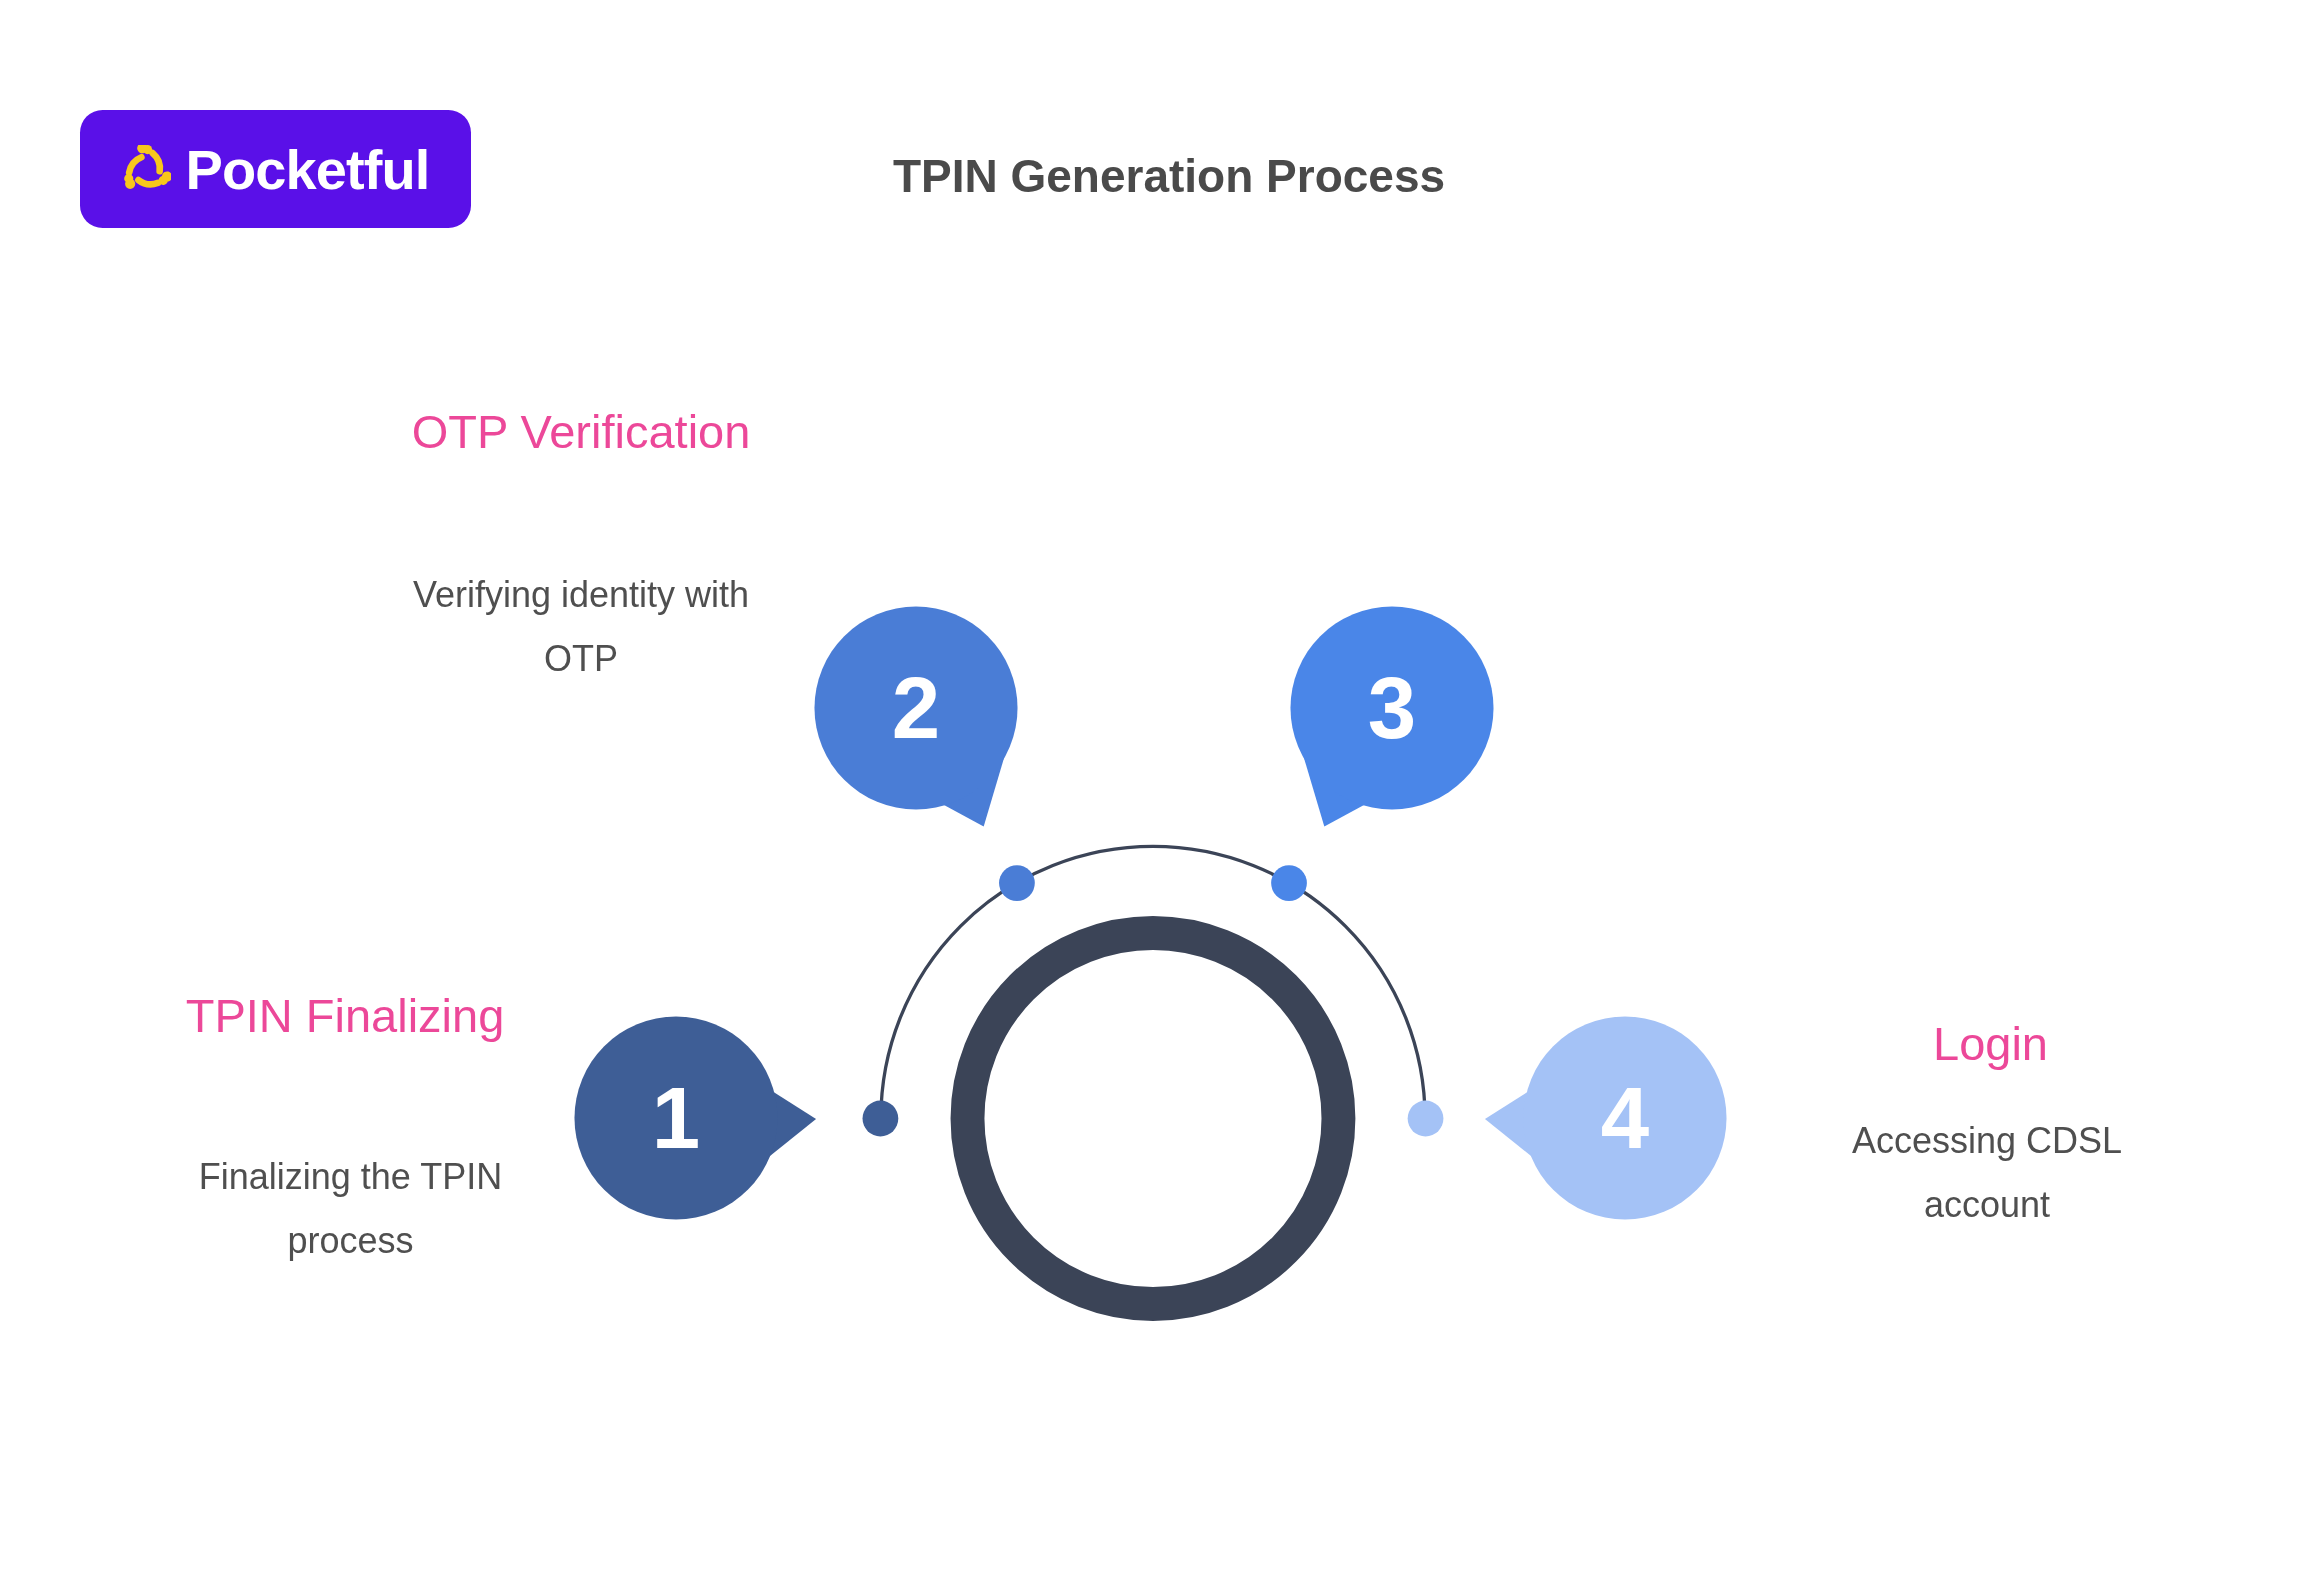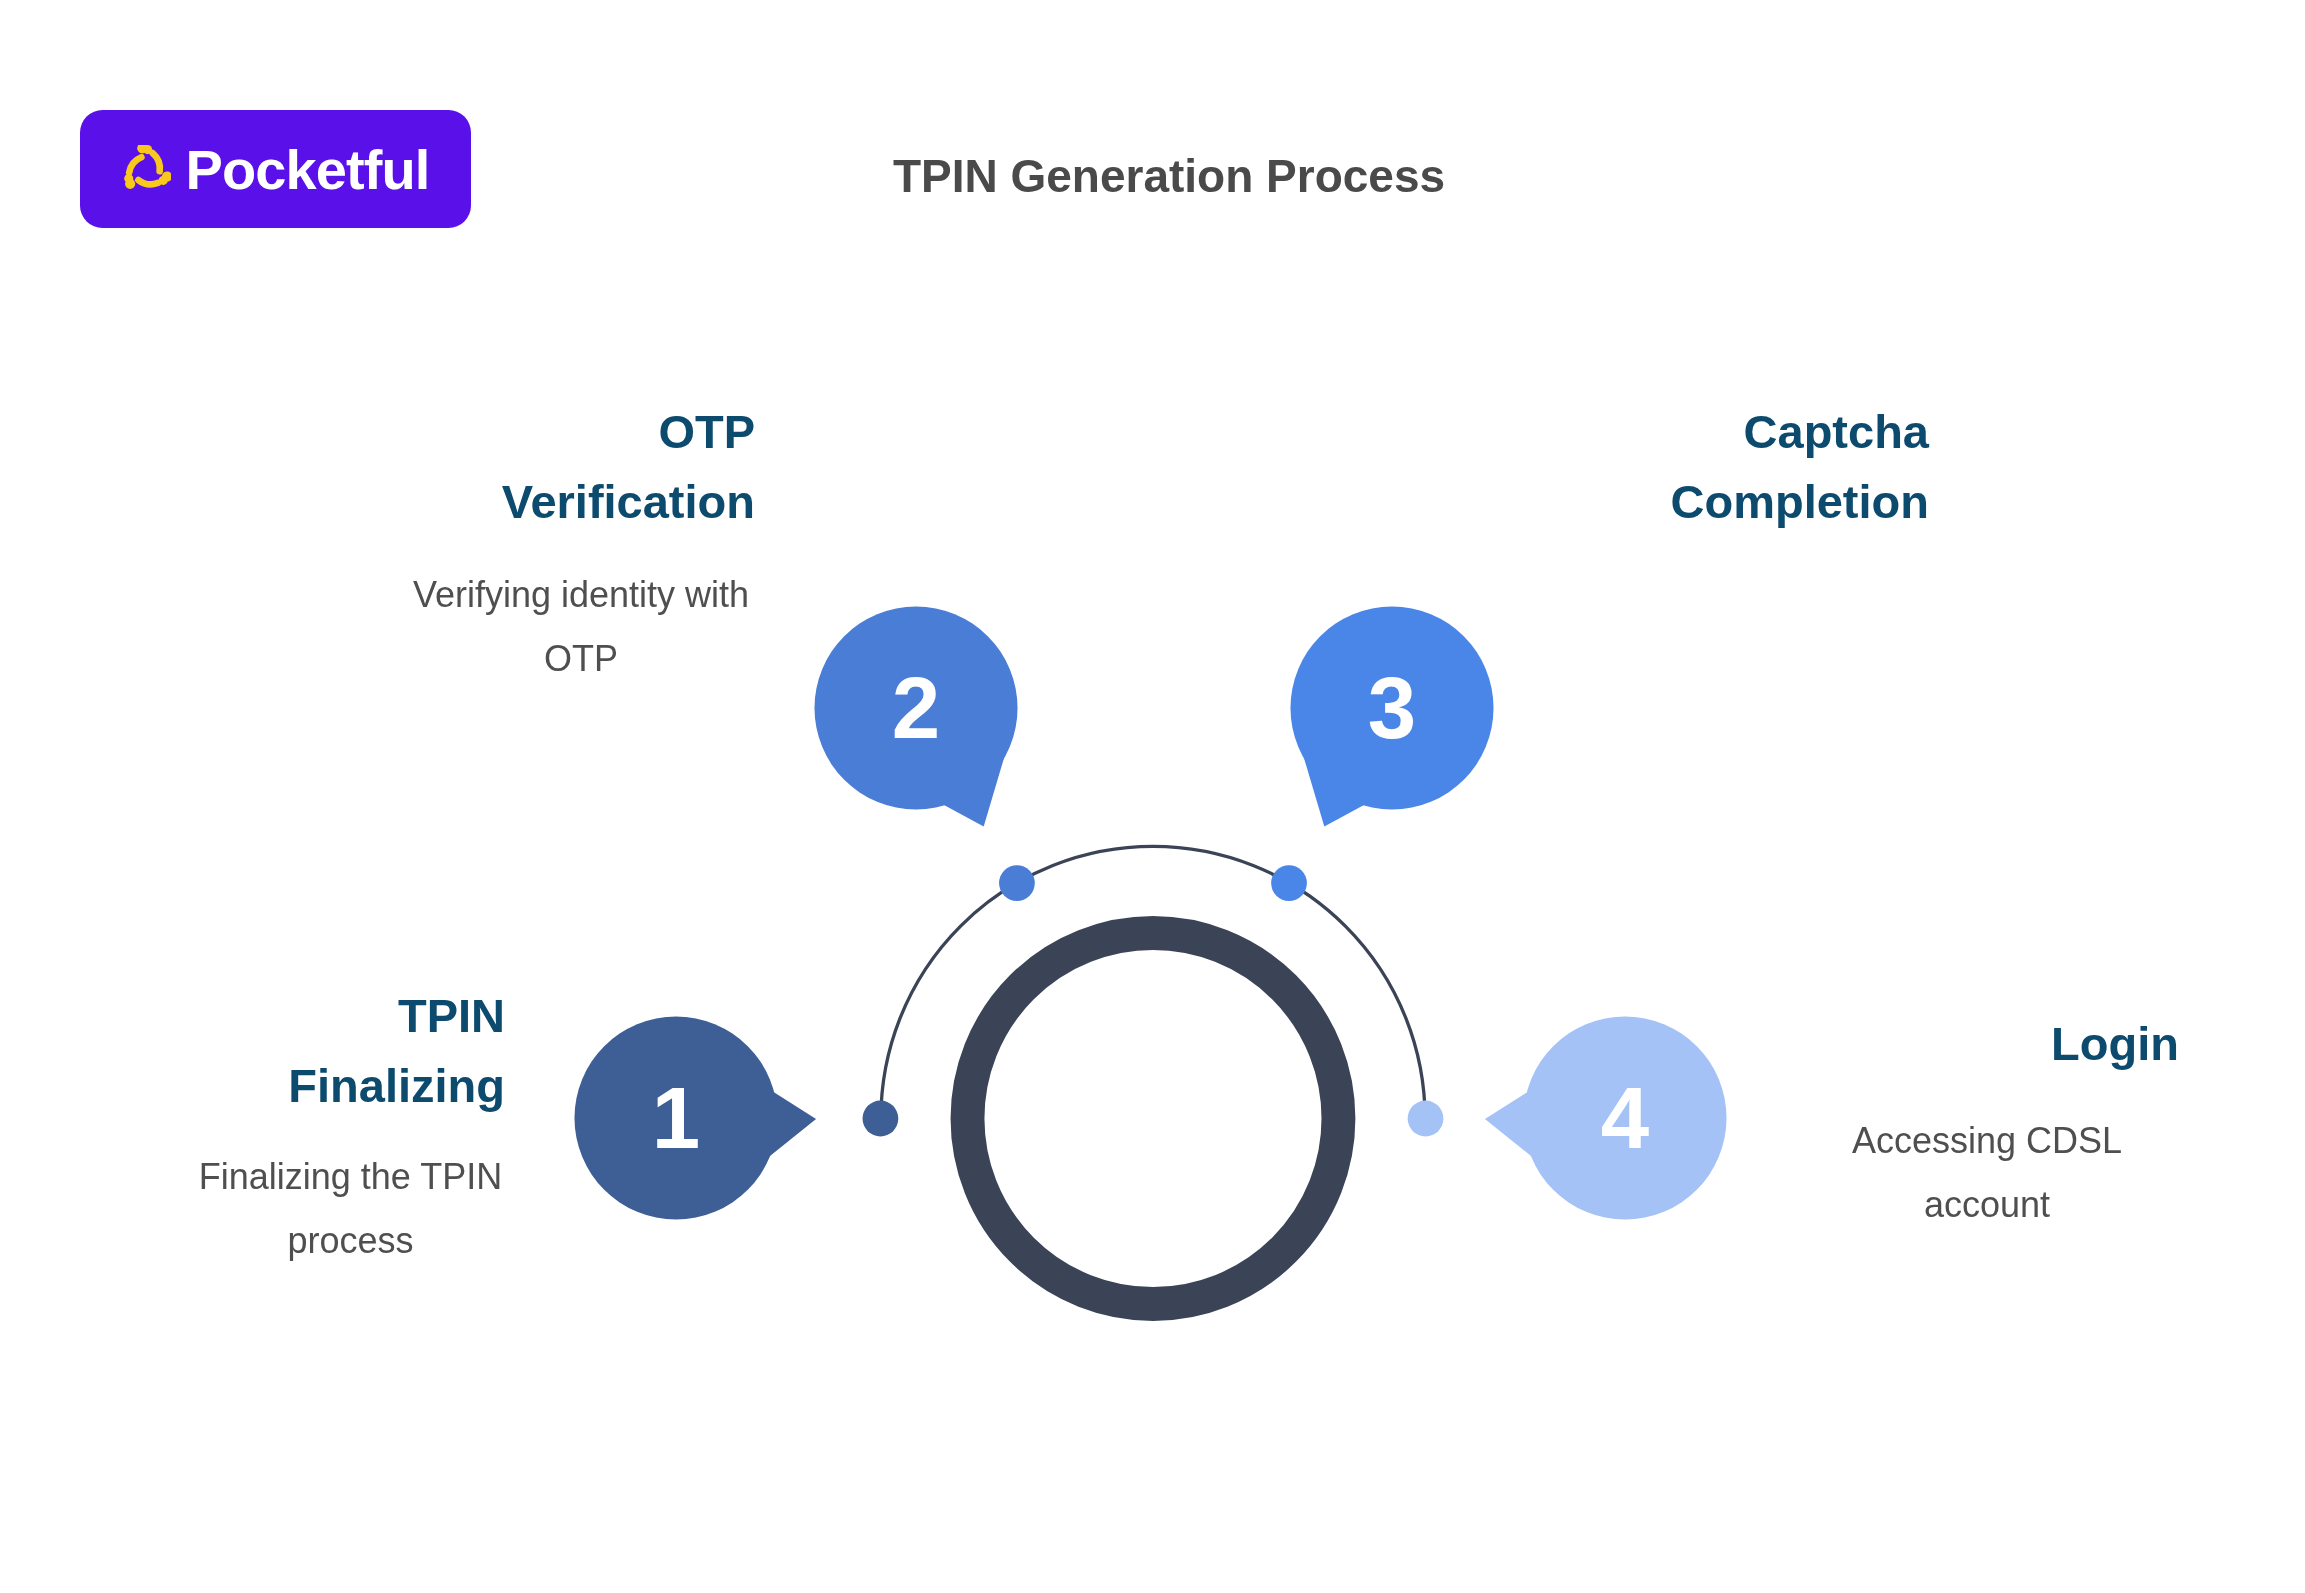--- a/index.html
+++ b/index.html
@@ -33,24 +33,24 @@
     left: 698px; top: 149px;
     width: 942px;
     text-align: center;
     font-size: 46px;
     font-weight: bold;
     color: #4a4a4a;
   }
 
   
   .step-title {
-    text-align: right;
+    text-align: center;
     font-size: 47px;
-    font-weight: bold;
-    color: #0c4a6e;
+    font-weight: normal;
+    color: #ec4899;
     line-height: 70px;
   }
   .step-desc {
     text-align: center;
     font-size: 36px;
     color: #4f4f4f;
     line-height: 64px;
   }
   .t1 { left: 185px;  top: 981px; width: 320px; }
   .d1 { left: 162px;  top: 1145px; width: 377px; }
@@ -147,19 +147,18 @@
     </svg>
     <span class="bubble-number">4</span>
   </div>
 
   <div class="abs step-title t1">TPIN Finalizing</div>
   <div class="abs step-desc  d1">Finalizing the TPIN process</div>
 
   <div class="abs step-title t2">OTP Verification</div>
   <div class="abs step-desc  d2">Verifying identity with OTP</div>
 
-  <div class="abs step-title t3">Captcha Completion</div>
 
   <div class="abs step-title t4">Login</div>
   <div class="abs step-desc  d4">Accessing CDSL account</div>
 
 </div>
 
 
 </body></html>

